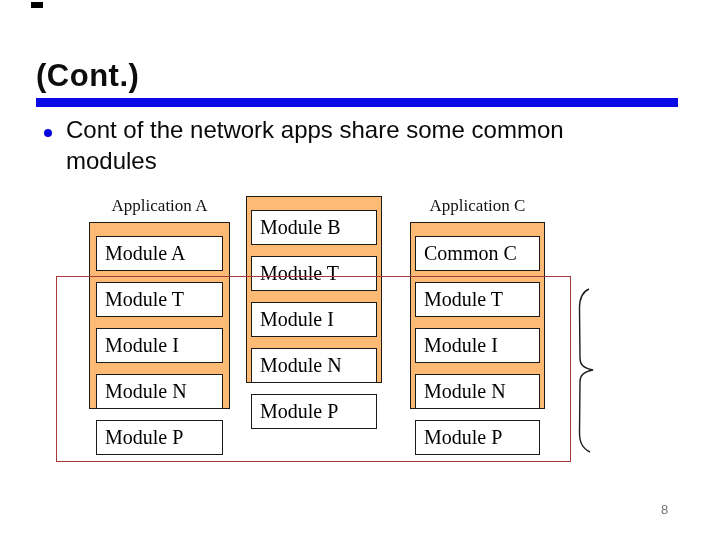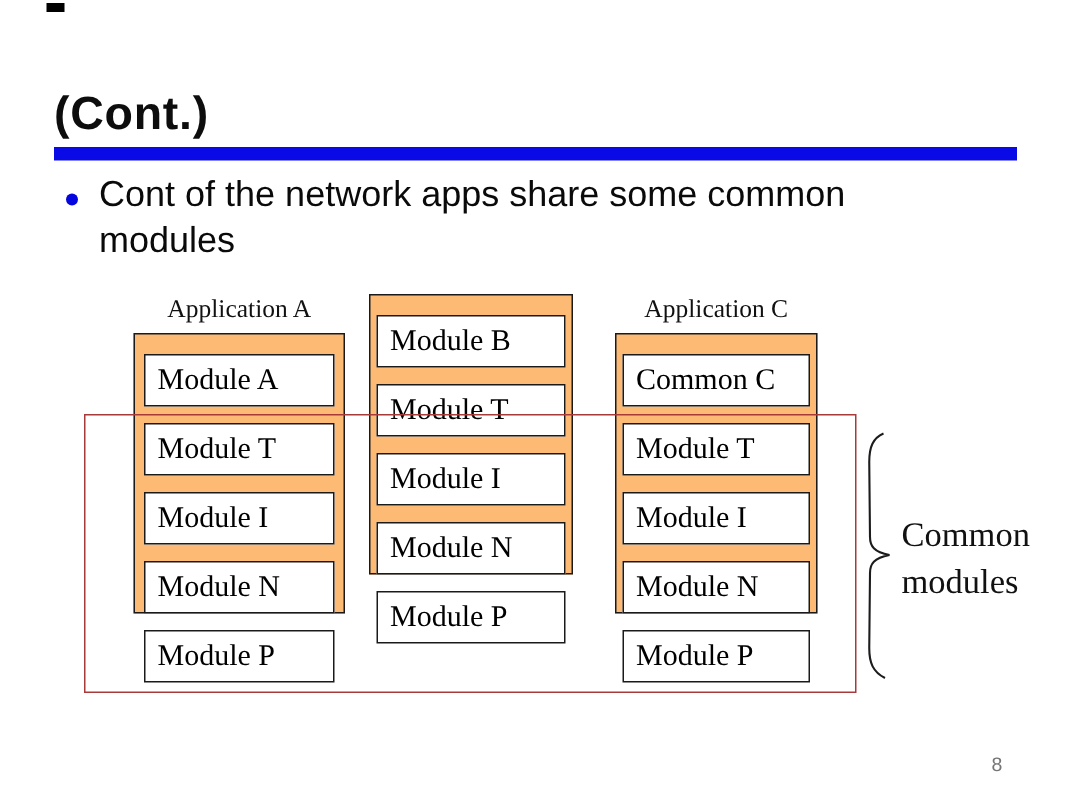--- a/index.html
+++ b/index.html
@@ -85,17 +85,16 @@
     </div>
   </div>
 
   <div class="highlight-rect"></div>
 
   <svg class="brace-svg" viewBox="0 0 26 170" xmlns="http://www.w3.org/2000/svg">
     <path d="M 15 3 C 8 6, 5.5 12, 5.5 22 L 6 72 C 6 78, 8.5 82, 19 84
              C 8.5 86, 6 90, 6 96 L 5.5 146 C 5.5 156, 8 162, 16 166" fill="none" stroke="#1c1c1c" stroke-width="1.4"></path>
   </svg>
 
-  <div class="common-label">Common modules</div>
 
   <div class="page-number">8</div>
 
 </div>
 
 </body></html>

